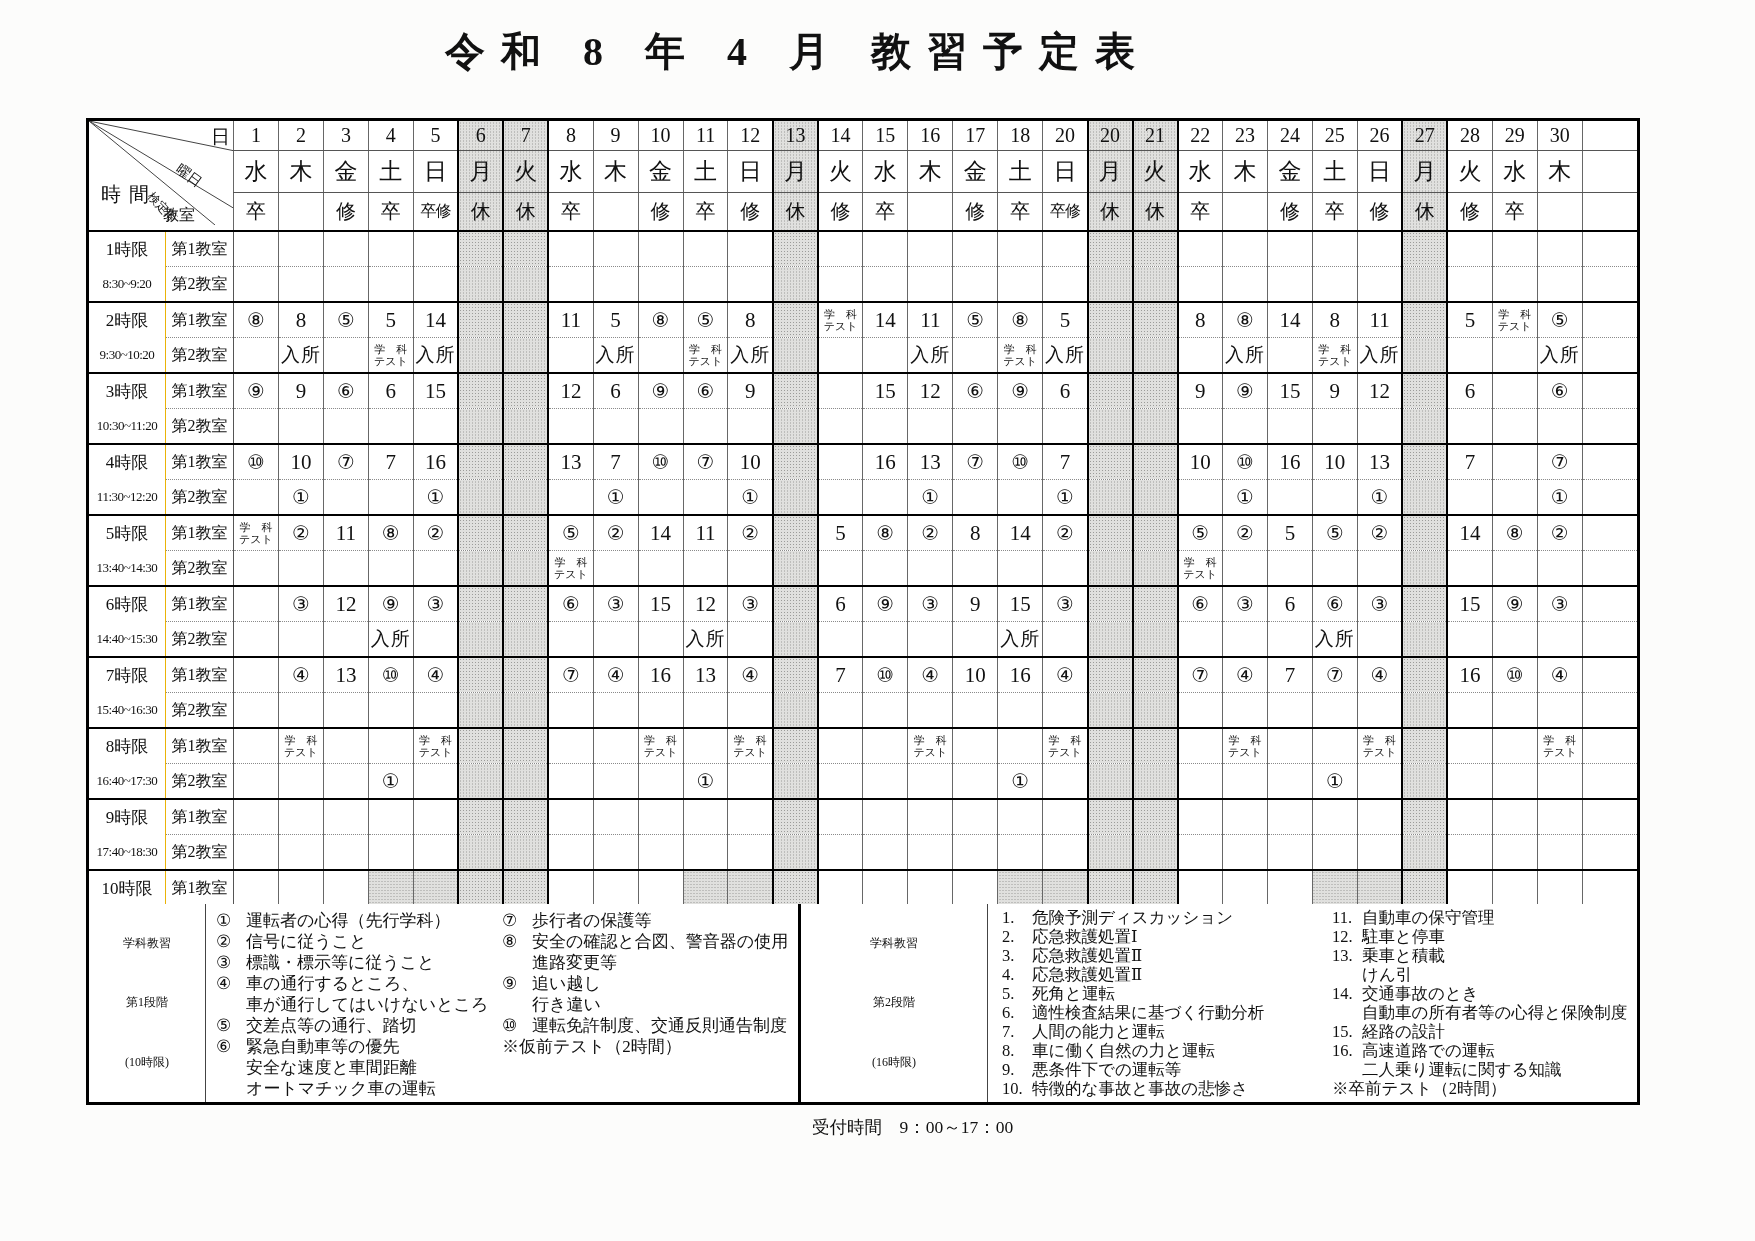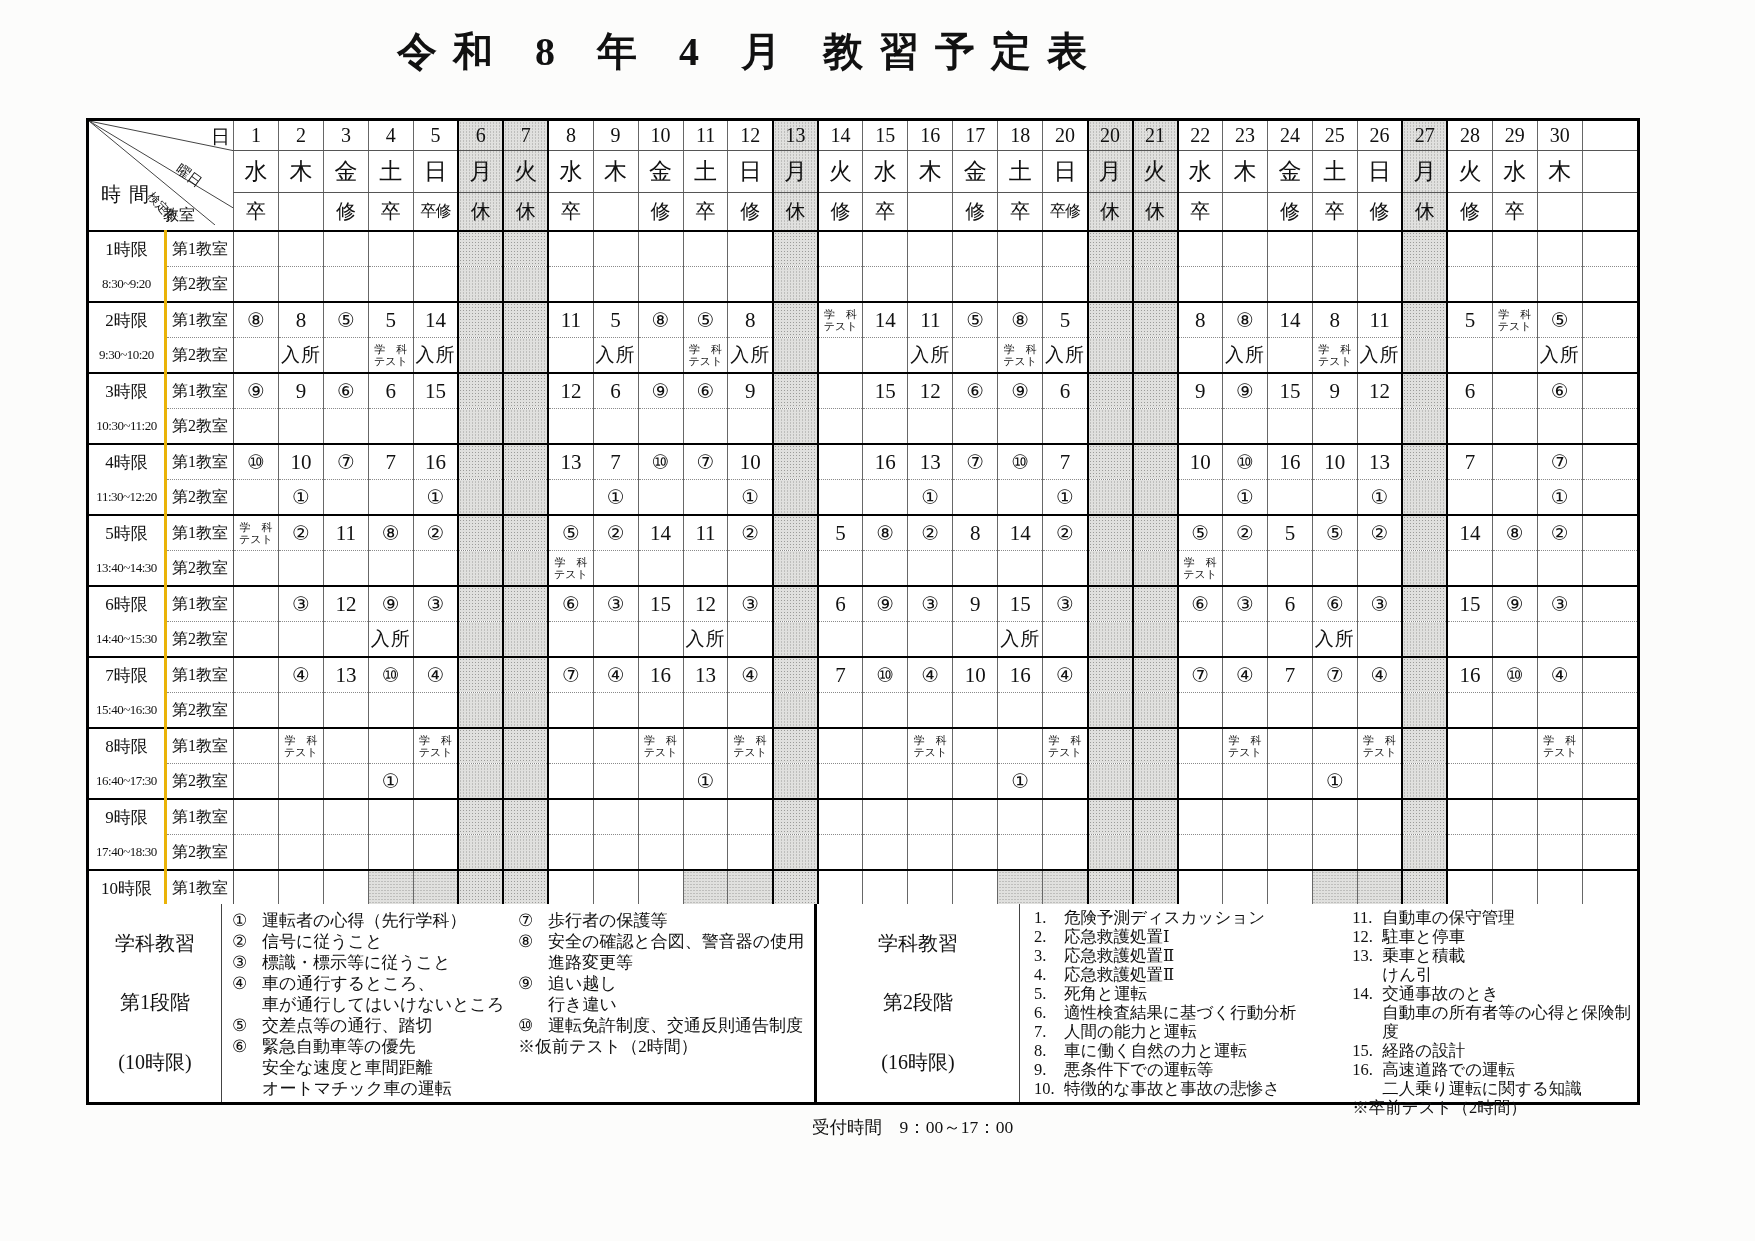--- a/index.html
+++ b/index.html
@@ -1,58 +1,58 @@
 <!DOCTYPE html>
 <html><head>
 <meta charset="utf-8">
 <style>
   html,body{margin:0;padding:0;background:#e8e8e6;}
   #page{position:relative;width:1755px;height:1241px;background:#fcfcfb;
         font-family:"Liberation Serif","DejaVu Serif",serif;color:#111;overflow:hidden;}
 
   
   #title{position:absolute;top:24px;left:0;width:1500px;text-align:center;
-         font-size:40px;font-weight:bold;letter-spacing:16px;}
+         font-size:40px;font-weight:bold;letter-spacing:16px;padding-left:48px;}
   #school{position:absolute;left:1282px;top:56px;width:200px;line-height:24px;}
   #school .s1{font-size:21px;letter-spacing:3px;}
   #school .s2{font-size:19px;margin-top:2px;}
   #school .s3{font-size:19px;text-align:right;padding-right:6px;}
 
   
   table#schedule-table{border-collapse:collapse;table-layout:fixed;position:absolute;
         left:86px;top:118px;width:1554px;border:3px solid #000;background:#fff;}
   col.c-time{width:78px;} col.c-room{width:68px;} col.c-extra{width:56px;}
   td{padding:0;margin:0;text-align:center;vertical-align:middle;overflow:hidden;}
   td.d{border-left:1px solid #676767;border-right:1px solid #676767;}
   td.hol{border-left:2px solid #000;border-right:2px solid #000;}
   tr.h1 td{height:28px;font-size:20px;border-bottom:1px solid #555;}
   tr.h2 td{height:40px;font-size:23px;border-bottom:1px solid #555;}
   tr.h3 td{height:36px;font-size:20px;border-bottom:2px solid #000;}
   tr.h3 td.two{font-size:16px;letter-spacing:-1px;}
   tr.p1 td{border-top:2px solid #000;height:34px;}
   tr.p2 td{border-top:1px dotted #8a8a8a;height:34px;}
-  td.tcell{border-right:3px solid #eab308;}
+  td.tcell{border-right:1px solid #eab308;}
   td.rcell{border-right:1px solid #555;font-size:16px;}
   .pname{height:34px;line-height:34px;font-size:17px;}
   .ptime{height:34px;line-height:34px;font-size:13px;letter-spacing:-0.5px;}
   .num{font-size:21px;}
   .circ{font-family:"DejaVu Sans","Liberation Sans",sans-serif;font-size:20px;}
   .nyu{font-size:19px;letter-spacing:1px;}
   .gk{display:flex;flex-direction:column;line-height:12px;font-size:11px;justify-content:space-between;}
   .shade{background-color:#e0e0de;
          background-image:radial-gradient(#9c9c9a 0.9px,transparent 1px);
          background-size:3px 3px;}
   #corner-cell{position:relative;}
   #corner-cell svg text{fill:#111;font-family:"Liberation Serif","DejaVu Serif",serif;}
 
   
   #legend{position:absolute;left:86px;top:904px;width:1548px;height:198px;
           border:3px solid #000;border-top:none;display:flex;background:#fff;}
   .lg-label{display:flex;flex-direction:column;justify-content:space-around;
-            align-items:center;font-size:20px;border-right:1px solid #444;padding:10px 16px;}
+            align-items:center;font-size:12px;border-right:1px solid #444;padding:10px 8px;}
   #legend1-label{width:100px;}
   #legend2-label{width:170px;}
   #legend1-items{width:582px;border-right:3px solid #000;display:flex;padding:6px 0 4px 10px;}
   #legend2-items{flex:1;display:flex;padding:4px 0 2px 14px;}
   .lg-col{display:flex;flex-direction:column;}
   #legend1-items .lg-col{font-size:17px;line-height:21px;}
   #legend1-items .lg-col.c1{width:286px;}
   #legend2-items .lg-col{font-size:16.5px;line-height:19px;}
   #legend2-items .lg-col.c1{width:330px;}
   .li{display:flex;}

